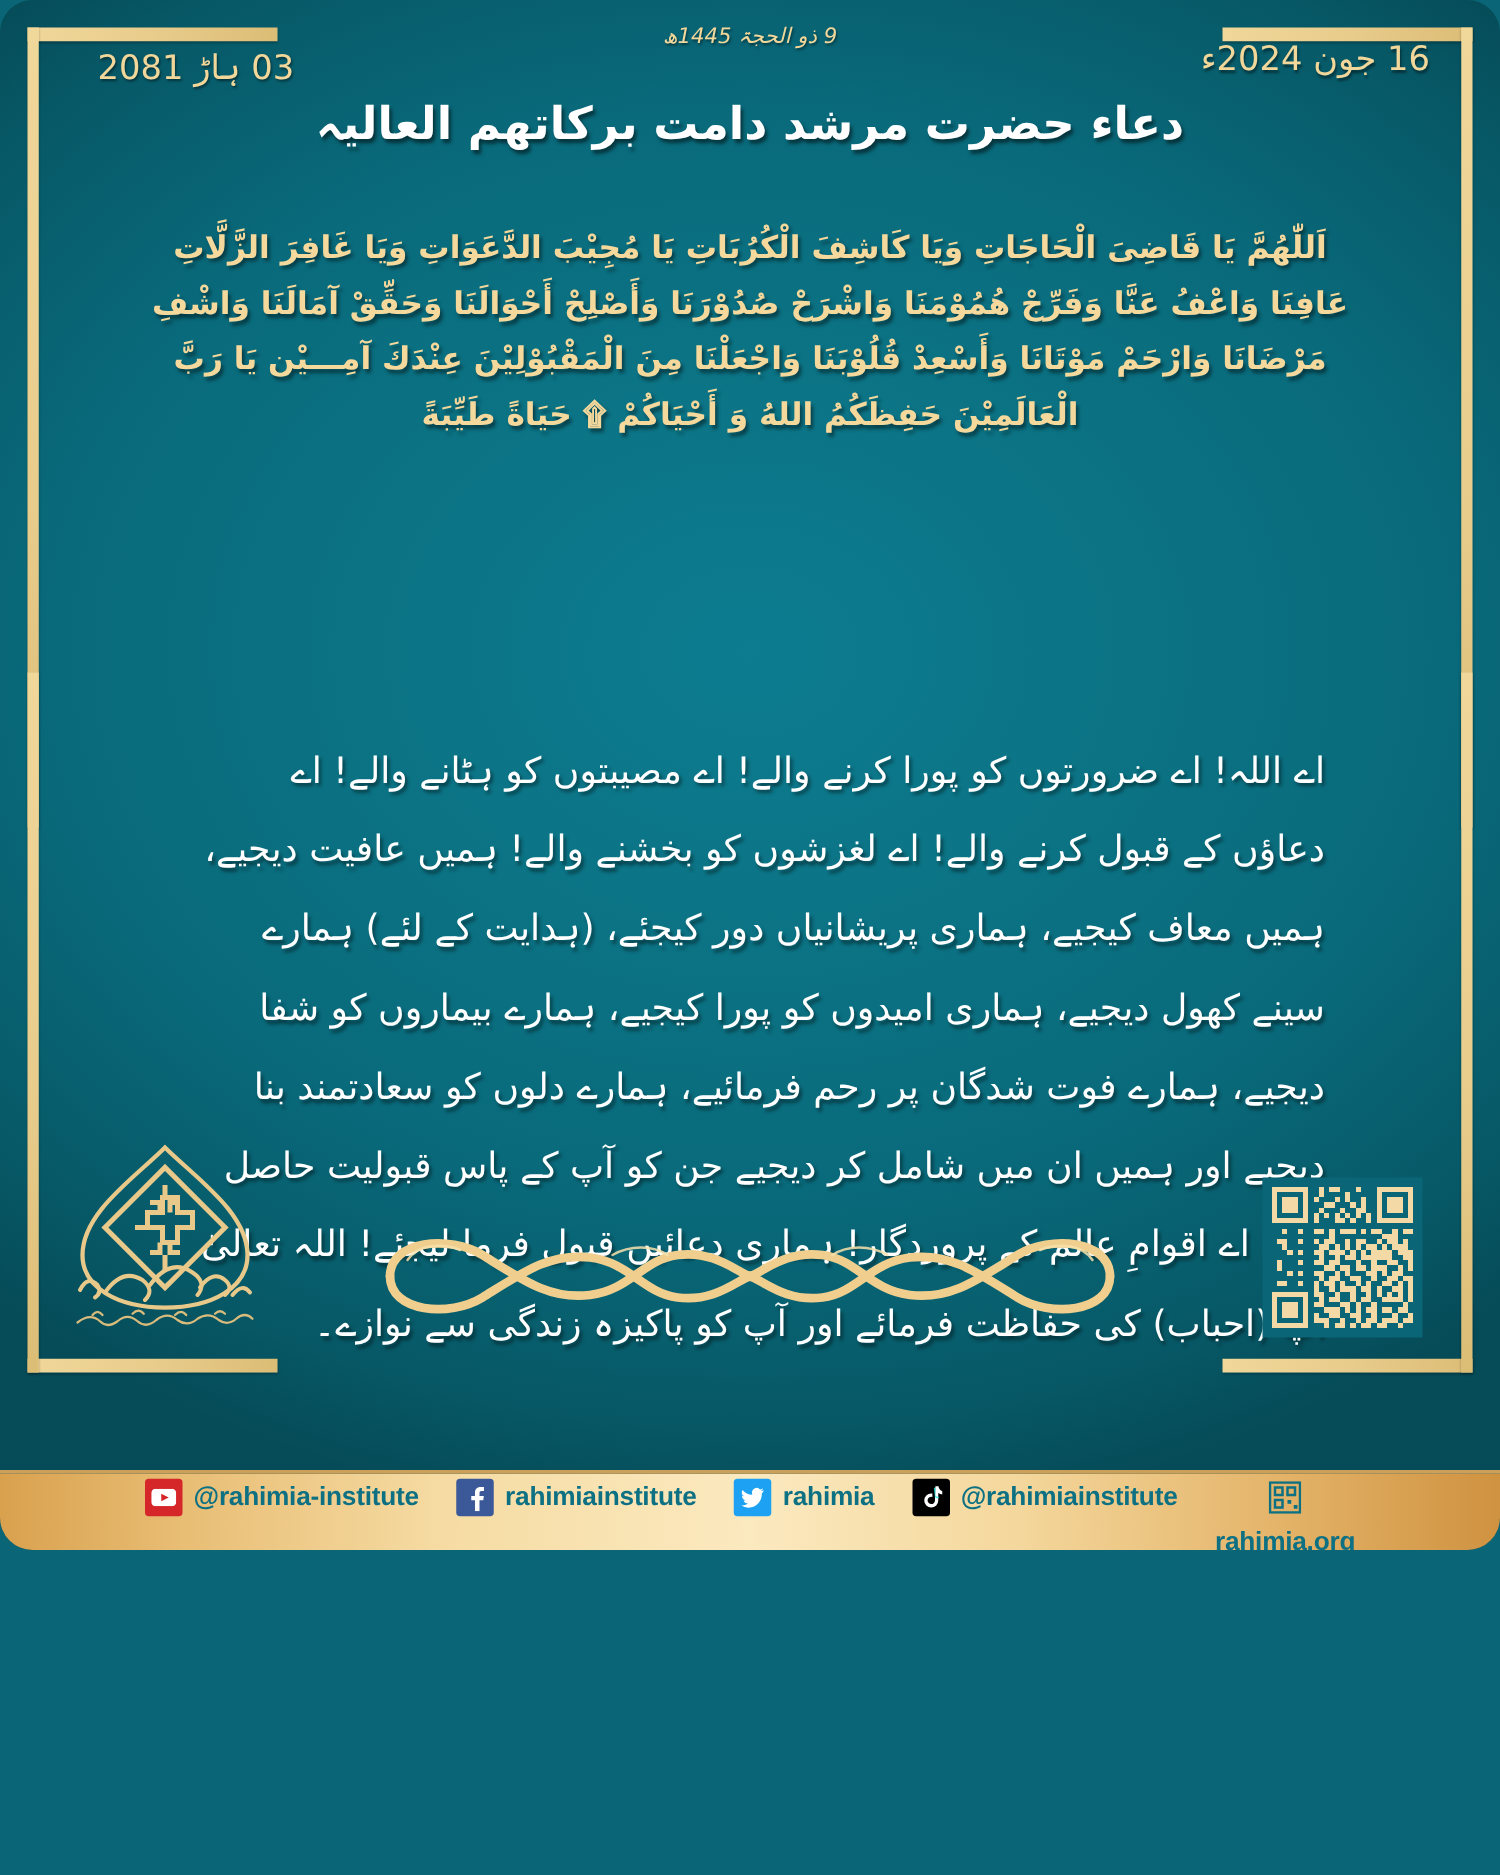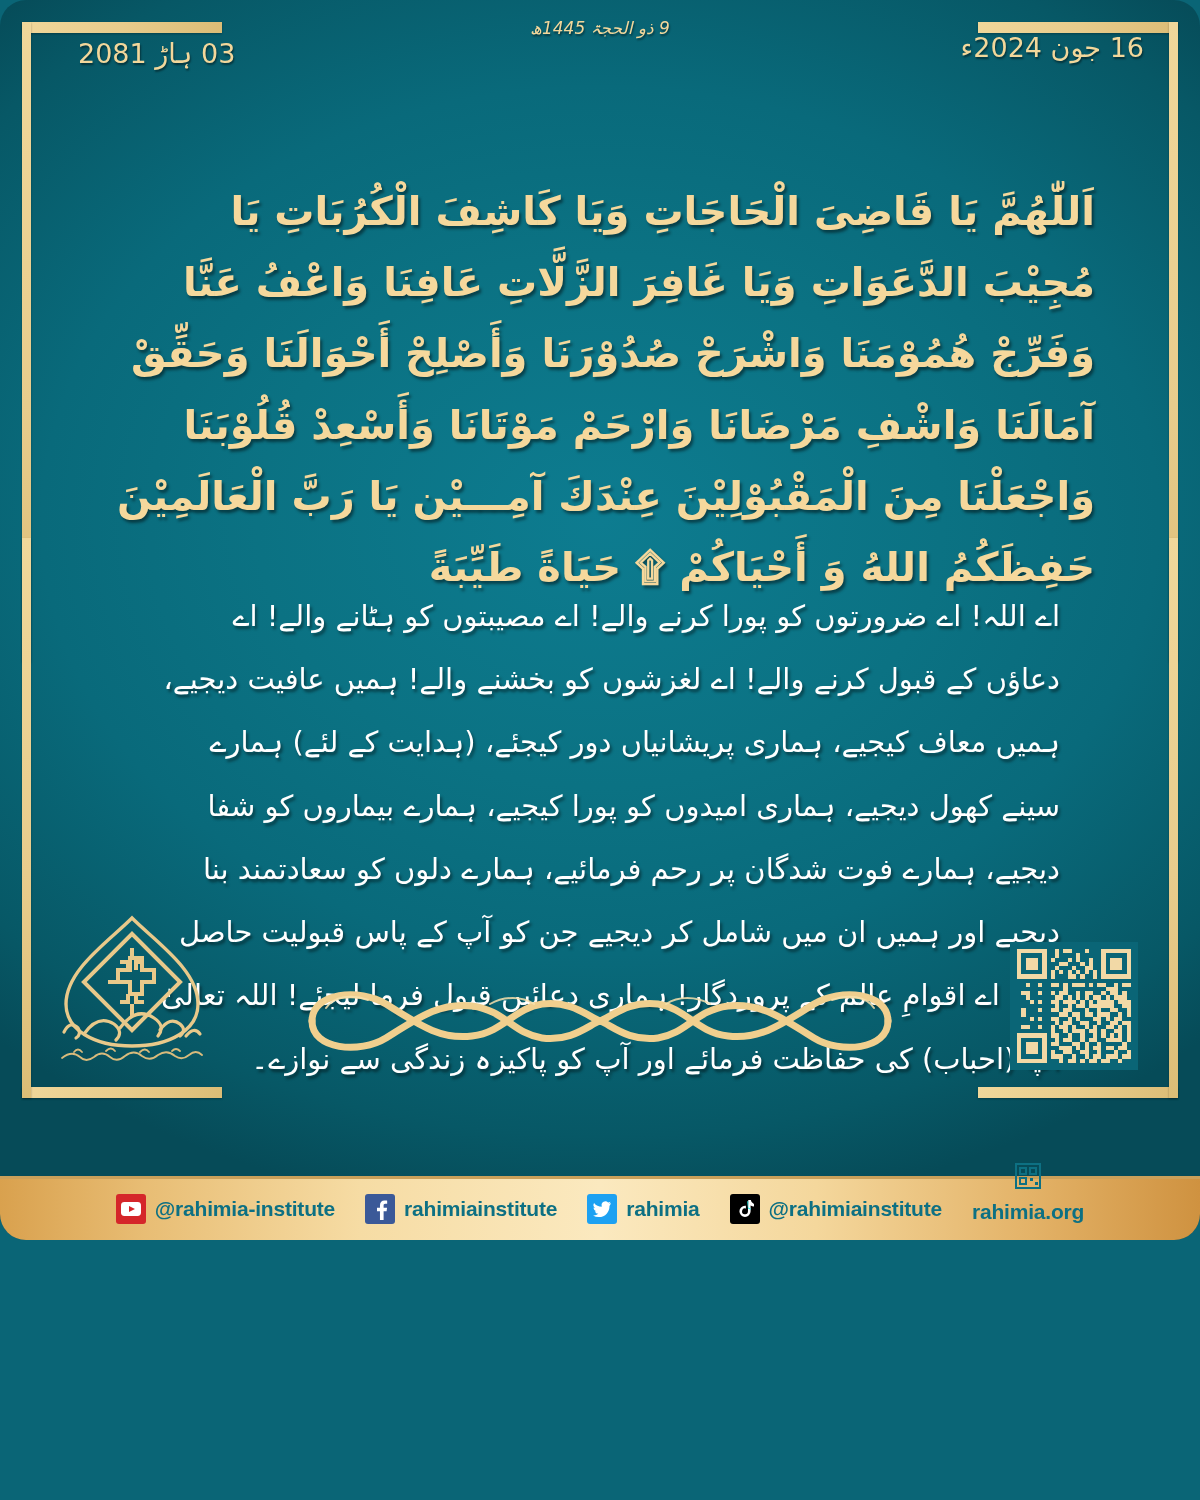--- a/index.html
+++ b/index.html
@@ -87,24 +87,24 @@
     text-shadow: 2px 3px 3px rgba(0,0,0,.5);
   }
 
   
   .arabic-dua {
     position: absolute;
     top: 176px;
     left: 105px;
     width: 990px;
     direction: rtl;
-    text-align: right;
+    text-align: center;
     color: #f5d89c;
     font-family: "DejaVu Sans", sans-serif;
-    font-size: 40px;
+    font-size: 25px;
     font-weight: bold;
     line-height: 1.78;
     text-shadow: 2px 3px 3px rgba(0,0,0,.45);
   }
 
   
   .urdu-body {
     position: absolute;
     top: 585px;
     left: 150px;
@@ -161,24 +161,24 @@
       linear-gradient(90deg,
         #d9a14e 0%,
         #e8bd74 12%,
         #f6dca4 30%,
         #fbe9bf 50%,
         #f4d79c 68%,
         #e3b267 86%,
         #cf9240 100%);
     border-top: 3px solid #caa05a;
     display: flex;
-    align-items: flex-end;
+    align-items: flex-start;
     justify-content: center;
     gap: 0;
-    padding: 16px 34px;
+    padding: 4px 34px;
   }
 
   .social-item {
     display: flex;
     align-items: center;
     gap: 9px;
     margin-right: 30px;
   }
   .social-item:last-child { margin-right: 0; flex-direction: column; }
 
@@ -227,20 +227,21 @@
   </div>
   <div class="frame-corner corner-br">
     <div class="h-bar"></div>
     <div class="v-bar"></div>
   </div>
 
   <div class="date-left">03 ہاڑ 2081</div>
   <div class="date-hijri">9 ذو الحجۃ 1445ھ</div>
   <div class="date-right">16 جون 2024ء</div>
 
+  <div class="poster-title">دعاء حضرت مرشد دامت برکاتهم العالیہ</div>
 
   <div class="arabic-dua">اَللّٰهُمَّ يَا قَاضِىَ الْحَاجَاتِ وَيَا كَاشِفَ الْكُرُبَاتِ يَا مُجِيْبَ الدَّعَوَاتِ وَيَا غَافِرَ الزَّلَّاتِ عَافِنَا وَاعْفُ عَنَّا وَفَرِّجْ هُمُوْمَنَا وَاشْرَحْ صُدُوْرَنَا وَأَصْلِحْ أَحْوَالَنَا وَحَقِّقْ آمَالَنَا وَاشْفِ مَرْضَانَا وَارْحَمْ مَوْتَانَا وَأَسْعِدْ قُلُوْبَنَا وَاجْعَلْنَا مِنَ الْمَقْبُوْلِيْنَ عِنْدَكَ آمِـــيْن يَا رَبَّ الْعَالَمِيْنَ حَفِظَكُمُ اللهُ وَ أَحْيَاكُمْ ۩ حَيَاةً طَيِّبَةً</div>
 
   <div class="urdu-body">اے اللہ! اے ضرورتوں کو پورا کرنے والے! اے مصیبتوں کو ہٹانے والے! اے دعاؤں کے قبول کرنے والے! اے لغزشوں کو بخشنے والے! ہمیں عافیت دیجیے، ہمیں معاف کیجیے، ہماری پریشانیاں دور کیجئے، (ہدایت کے لئے) ہمارے سینے کھول دیجیے، ہماری امیدوں کو پورا کیجیے، ہمارے بیماروں کو شفا دیجیے، ہمارے فوت شدگان پر رحم فرمائیے، ہمارے دلوں کو سعادتمند بنا دیجیے اور ہمیں ان میں شامل کر دیجیے جن کو آپ کے پاس قبولیت حاصل ہے۔ اے اقوامِ عالم کے پروردگار! ہماری دعائیں قبول فرما لیجئے! اللہ تعالیٰ آپ (احباب) کی حفاظت فرمائے اور آپ کو پاکیزہ زندگی سے نوازے۔</div>
 
   <div class="logo-mark">
     <svg width="168" height="160" viewBox="0 0 168 160" xmlns="http://www.w3.org/2000/svg">
 
       <path d="M84 6 C108 30 150 58 150 92 C150 118 122 134 84 134 C46 134 18 118 18 92 C18 58 60 30 84 6 Z" fill="none" stroke="#e9c98a" stroke-width="3.4"></path>
 

